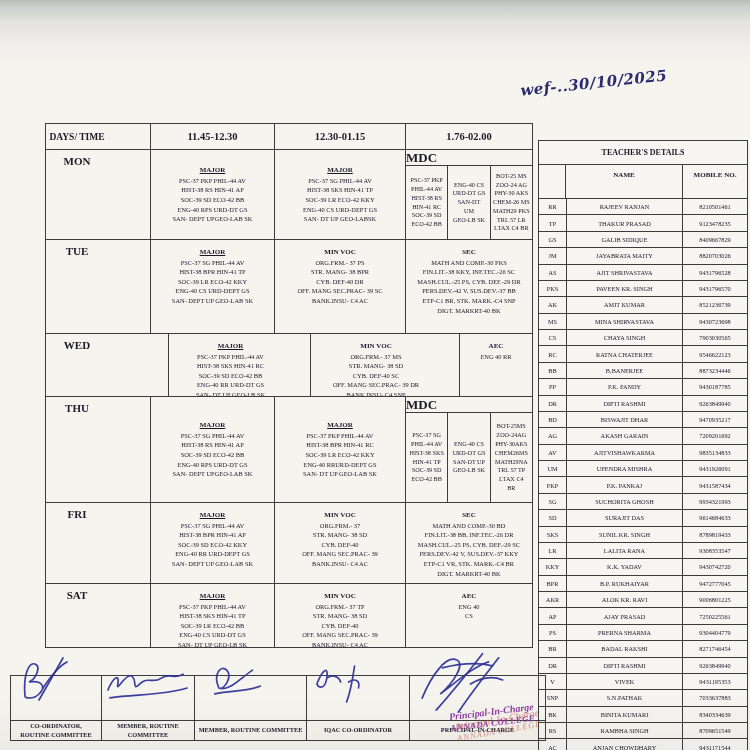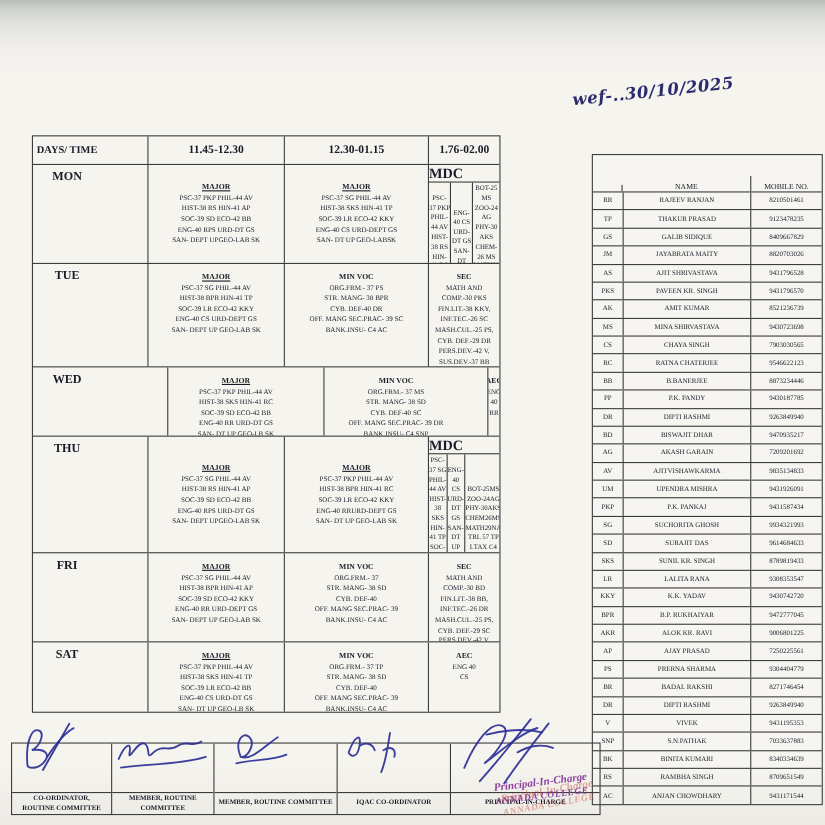--- a/index.html
+++ b/index.html
@@ -12,21 +12,21 @@
   
   .title-block{position:absolute;left:222px;top:46px;width:320px;text-align:center;line-height:1.32;}
   .title-block .t1{font-size:16px;font-weight:bold;letter-spacing:.2px;}
   .title-block .t2,.title-block .t3{font-size:15px;font-weight:bold;}
   .wef{
     position:absolute;left:520px;top:74px;transform:rotate(-6deg);
     font-family:"DejaVu Serif",serif;font-style:italic;font-weight:bold;
     font-size:15px;color:#2b2b6e;letter-spacing:.5px;
   }
   
-  .timetable{position:absolute;left:29px;top:123px;width:426px;border:1.5px solid #3c3c3c;box-sizing:border-box;}
+  .timetable{position:absolute;left:45px;top:123px;width:488px;border:1.5px solid #3c3c3c;box-sizing:border-box;}
   .tt-row{display:flex;border-top:1.2px solid #3c3c3c;align-items:stretch;}
   .tt-row.tt-head{border-top:none;height:25px;}
   .cell{border-left:1.2px solid #3c3c3c;box-sizing:border-box;overflow:hidden;}
   .cell:first-child{border-left:none;}
   .c-day{width:62px;flex:none;}
   .c-s1{width:124px;flex:none;margin-left:42px;}
   .c-s2{width:131px;flex:none;text-align:right;}
   .c-s3{flex:1;}
   .tt-head .cell{display:flex;align-items:center;justify-content:center;font-weight:bold;font-size:10.5px;}
   .tt-head .c-day{font-size:9.5px;}
@@ -38,21 +38,21 @@
   .slot-head.u{text-decoration:underline;}
   .mdc{display:flex;flex-direction:column;padding:0;}
   .mdc-head{height:15px;line-height:15px;font-weight:bold;font-size:13px;border-bottom:1.2px solid #3c3c3c;flex:none;}
   .mdc-cols{flex:1;display:flex;align-items:stretch;}
   .mdc-col{flex:1;border-left:1.2px solid #3c3c3c;display:flex;flex-direction:column;justify-content:center;
            text-align:center;font-size:6.2px;line-height:1.42;padding:2px 0;}
   .mdc-col:first-child{border-left:none;}
   
   .teachers{position:absolute;left:538px;top:140px;width:210px;border:1.2px solid #3c3c3c;box-sizing:border-box;background:rgba(255,255,255,0.12);}
   .t-title{height:23px;line-height:23px;text-align:center;font-weight:bold;font-size:8px;border-bottom:1.2px solid #3c3c3c;}
-  .t-headrow{display:flex;height:33px;border-bottom:1.2px solid #3c3c3c;font-size:7px;font-weight:normal;align-items:flex-end;}
+  .t-headrow{display:flex;height:33px;border-bottom:1.2px solid #3c3c3c;font-size:7px;font-weight:bold;}
   .t-headrow .hc{display:flex;justify-content:center;padding-top:6px;box-sizing:border-box;}
   .t-headrow .h-abbr{width:27px;border-right:1.2px solid #3c3c3c;}
   .t-headrow .h-name{flex:1;border-right:1.2px solid #3c3c3c;}
   .t-headrow .h-mob{width:64px;}
   .t-row{display:flex;height:15.39px;border-bottom:1.2px solid #3c3c3c;font-size:6.3px;align-items:stretch;}
   .t-row:last-child{border-bottom:none;}
   .t-abbr{width:27px;border-right:1.2px solid #3c3c3c;display:flex;align-items:center;justify-content:center;}
   .t-name{flex:1;border-right:1.2px solid #3c3c3c;display:flex;align-items:center;justify-content:center;text-align:center;}
   .t-mob{width:64px;display:flex;align-items:center;justify-content:center;}
   
@@ -285,20 +285,21 @@
           <div class="cell c-s3 slot vtop">
             <div class="slot-head">AEC</div>
             <div class="line">ENG 40</div>
             <div class="line">CS</div>
           </div>
         </div>
       </div>
   </div>
 
   <div class="teachers">
+    <div class="t-title">TEACHER'S DETAILS</div>
     <div class="t-headrow">
       <div class="hc h-abbr"></div>
       <div class="hc h-name">NAME</div>
       <div class="hc h-mob">MOBILE NO.</div>
     </div>
     <div id="t-body">
         <div class="t-row">
           <div class="t-abbr">RR</div>
           <div class="t-name">RAJEEV RANJAN</div>
           <div class="t-mob">8210501461</div>

